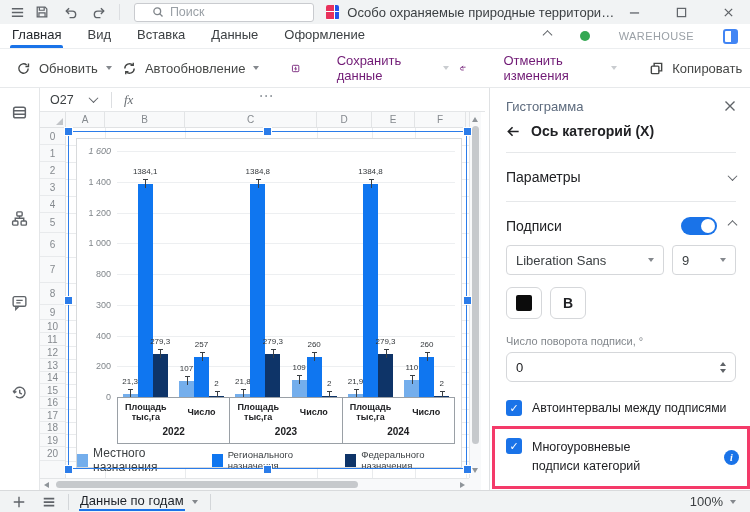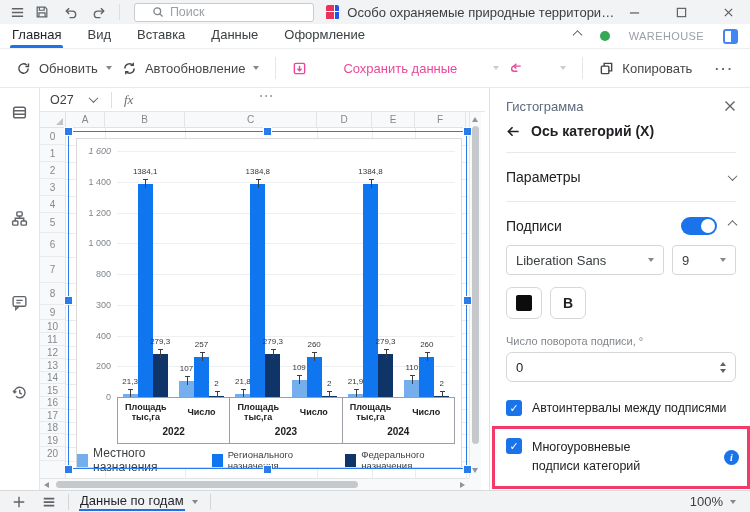--- a/index.html
+++ b/index.html
@@ -24,32 +24,32 @@
 .wctrl { margin-left:auto; display:flex; align-items:center; gap:26px; padding-right:16px; }
 
 
 .menubar { position:absolute; left:0; top:24px; width:750px; height:24px; background:#fff;
            display:flex; align-items:center; padding-left:10px; }
 .tab { position:relative; height:24px; line-height:22px; padding:0 2px; margin-right:22px;
        color:#3c4043; font-size:13px; cursor:default; }
 .tab.active { color:#1f2328; }
 .tab.active::after { content:""; position:absolute; left:0; right:0; bottom:0; height:3px;
                      border-radius:2px 2px 0 0; background:#1a73e8; }
-.mb-right { margin-left:auto; display:flex; align-items:center; gap:19px; padding-right:12px; }
+.mb-right { margin-left:auto; display:flex; align-items:center; gap:29px; padding-right:12px; }
 .gdot { width:10px; height:10px; border-radius:50%; background:#34a853; }
 .acct { font-size:11px; color:#9aa0a6; letter-spacing:.4px; }
 .paneltgl { width:15px; height:15px; border:2px solid #4285f4; border-radius:3px; position:relative; }
 .paneltgl::after { content:""; position:absolute; top:0; right:0; bottom:0; width:5px; background:#4285f4; }
 
 
 .toolbar { position:absolute; left:0; top:48px; width:750px; height:40px; background:#fff;
            border-top:1px solid #eceef0; border-bottom:1px solid #e7e9eb;
            display:flex; align-items:center; padding-left:16px; gap:10px; }
 .tbtn { display:inline-flex; align-items:center; gap:8px; color:#454746; font-size:13px; }
-.tbtn.dis { color:#ec4899;gap:36px; }
+.tbtn.dis { color:#701a75;gap:36px; }
 .crt { width:0; height:0; border-left:3.5px solid transparent; border-right:3.5px solid transparent;
        border-top:4px solid #84888d; }
 .tbtn.dis .crt { border-top-color:#c9ccd0; }
 .tb-sep { width:1px; height:22px; background:#e4e6e8; margin:0 6px; }
 .more { margin-left:auto; margin-right:16px; color:#5f6368; font-size:13px; letter-spacing:2px; font-weight:700; }
 
 
 .sidebar { position:absolute; left:0; top:88px; width:40px; height:402px; background:#fff;
            border-right:1px solid #e4e6e8; }
 .sidebar .ic { position:absolute; left:11px; }
@@ -240,20 +240,21 @@
           <path d="M8 5v5M5.8 8.2 8 10.4l2.2-2.2"></path>
         </svg>
       <span>Сохранить данные</span>
       <span class="crt"></span>
       </span>
     <span class="tbtn dis">
       <svg width="15" height="15" viewBox="0 0 16 16" fill="none" stroke="currentColor" stroke-width="1.5">
           <path d="M12.5 5.5H5.5a2.7 2.7 0 1 0 0 5.4H9"></path>
           <path d="M7.8 3 5.3 5.5 7.8 8"></path>
         </svg>
+      <span>Отменить изменения</span>
       <span class="crt"></span>
       </span>
     <span class="tb-sep"></span>
     <span class="tbtn">
       <svg width="15" height="15" viewBox="0 0 16 16" fill="none" stroke="currentColor" stroke-width="1.5">
           <rect x="2.5" y="5.5" width="8" height="8" rx="1"></rect>
           <path d="M5.5 5.5v-3h8v8h-3"></path>
         </svg>
       <span>Копировать</span>
       </span>

